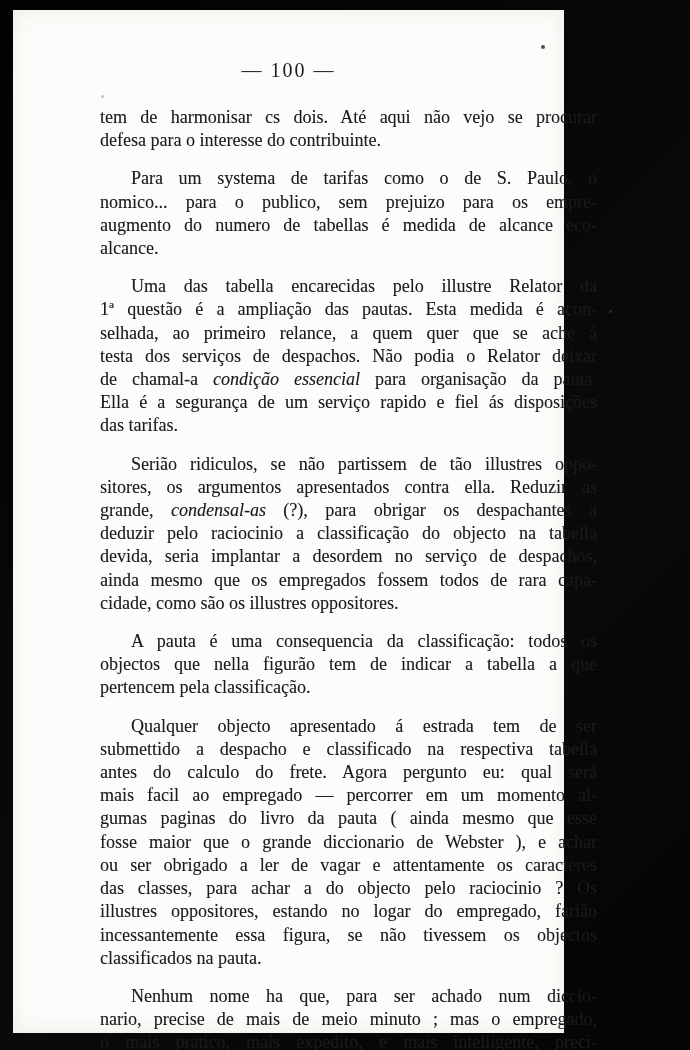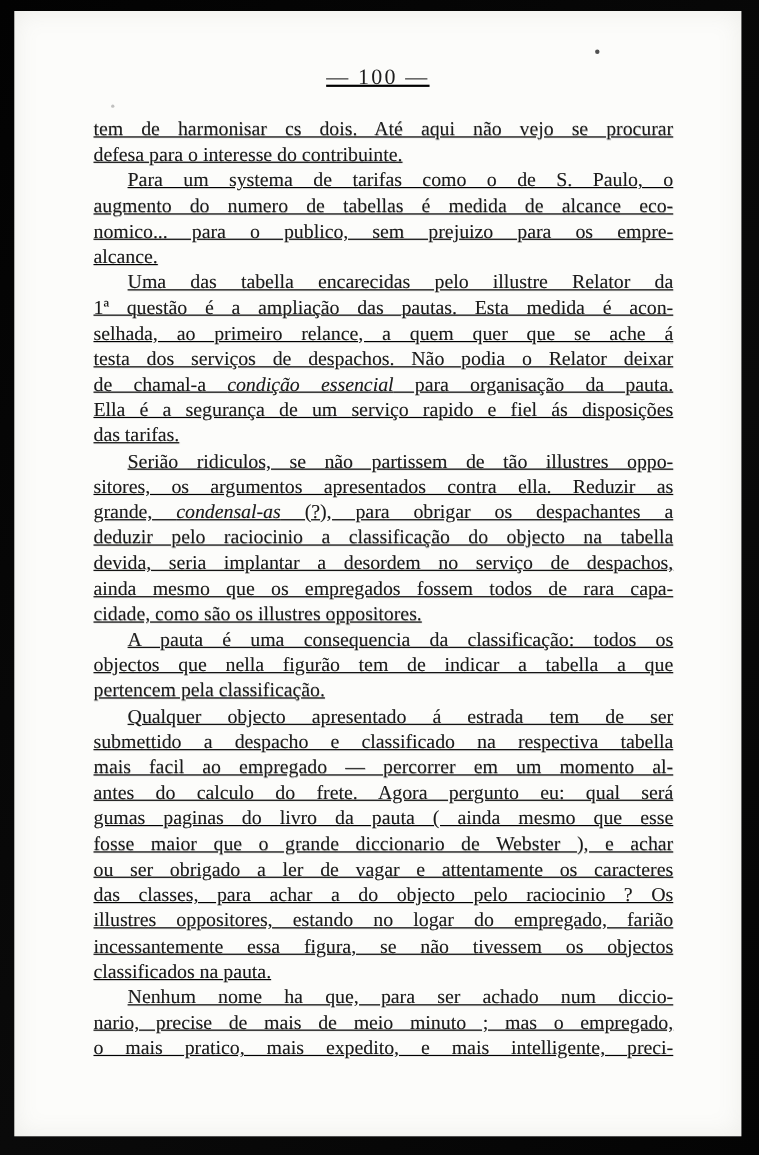--- a/index.html
+++ b/index.html
@@ -10,41 +10,40 @@
     overflow: hidden;
     font-family: "Liberation Serif", serif;
   }
   .scan-frame {
     position: absolute; inset: 0;
     background: linear-gradient(135deg, #020202 0%, #0a0a0a 60%, #040404 100%);
   }
   .page {
     position: absolute;
     left: 13px; top: 10px;
-    width: 661px; height: 1023px;
+    width: 551px; height: 1023px;
     background: #fcfcfa;
     box-shadow: inset 0 0 22px rgba(120,120,110,0.12);
-    text-decoration: underline;
   }
   .page-header {
     margin-top: 49px;
     text-align: center;
     font-size: 20px;
     letter-spacing: 2px;
     color: #1c1c1c;
   }
   .page-body {
     margin: 24px 62px 0 72px;
     width: 527px;
     font-size: 18px;
     line-height: 23.2px;
     color: #1b1b1b;
     text-shadow: 0.25px 0.25px 0 rgba(25,25,25,0.35);
   }
-  .para { margin: 0; }
+  .para { margin: 15px; }
   .line {
     text-align: justify;
     text-align-last: justify;
   }
   .para > .line:last-child { text-align-last: left; }
   .para > .line.jlast { text-align-last: justify; }
   .line.indent { text-indent: 31px; }
   em { font-style: italic; }
   .speck { position: absolute; border-radius: 50%; background: #333; }
   .speck.s1 { left: 528px; top: 35px; width: 4px; height: 4px; opacity: .85; }
@@ -58,22 +57,22 @@
 
 <div class="page">
   <div class="page-header">— 100 —</div>
   <div class="page-body">
       <div class="para">
         <div class="line"><span>tem de harmonisar cs dois. Até aqui não vejo se procurar</span></div>
         <div class="line"><span>defesa para o interesse do contribuinte.</span></div>
       </div>
       <div class="para">
         <div class="line indent"><span>Para um systema de tarifas como o de S. Paulo, o</span></div>
+        <div class="line"><span>nomico... para o publico, sem prejuizo para os empre-</span></div>
         <div class="line"><span>augmento do numero de tabellas é medida de alcance eco-</span></div>
-        <div class="line"><span>nomico... para o publico, sem prejuizo para os empre-</span></div>
         <div class="line"><span>alcance.</span></div>
       </div>
       <div class="para">
         <div class="line indent"><span>Uma das tabella encarecidas pelo illustre Relator da</span></div>
         <div class="line"><span>1ª questão é a ampliação das pautas. Esta medida é acon-</span></div>
         <div class="line"><span>selhada, ao primeiro relance, a quem quer que se ache á</span></div>
         <div class="line"><span>testa dos serviços de despachos. Não podia o Relator deixar</span></div>
         <div class="line"><span>de chamal-a </span><em>condição essencial</em><span> para organisação da pauta.</span></div>
         <div class="line"><span>Ella é a segurança de um serviço rapido e fiel ás disposições</span></div>
         <div class="line"><span>das tarifas.</span></div>
@@ -88,22 +87,22 @@
         <div class="line"><span>cidade, como são os illustres oppositores.</span></div>
       </div>
       <div class="para">
         <div class="line indent"><span>A pauta é uma consequencia da classificação: todos os</span></div>
         <div class="line"><span>objectos que nella figurão tem de indicar a tabella a que</span></div>
         <div class="line"><span>pertencem pela classificação.</span></div>
       </div>
       <div class="para">
         <div class="line indent"><span>Qualquer objecto apresentado á estrada tem de ser</span></div>
         <div class="line"><span>submettido a despacho e classificado na respectiva tabella</span></div>
+        <div class="line"><span>antes do calculo do frete. Agora pergunto eu: qual será</span></div>
         <div class="line"><span>mais facil ao empregado — percorrer em um momento al-</span></div>
-        <div class="line"><span>antes do calculo do frete. Agora pergunto eu: qual será</span></div>
         <div class="line"><span>gumas paginas do livro da pauta ( ainda mesmo que esse</span></div>
         <div class="line"><span>fosse maior que o grande diccionario de Webster ), e achar</span></div>
         <div class="line"><span>ou ser obrigado a ler de vagar e attentamente os caracteres</span></div>
         <div class="line"><span>das classes, para achar a do objecto pelo raciocinio ? Os</span></div>
         <div class="line"><span>illustres oppositores, estando no logar do empregado, farião</span></div>
         <div class="line"><span>incessantemente essa figura, se não tivessem os objectos</span></div>
         <div class="line"><span>classificados na pauta.</span></div>
       </div>
       <div class="para">
         <div class="line indent"><span>Nenhum nome ha que, para ser achado num diccio-</span></div>

